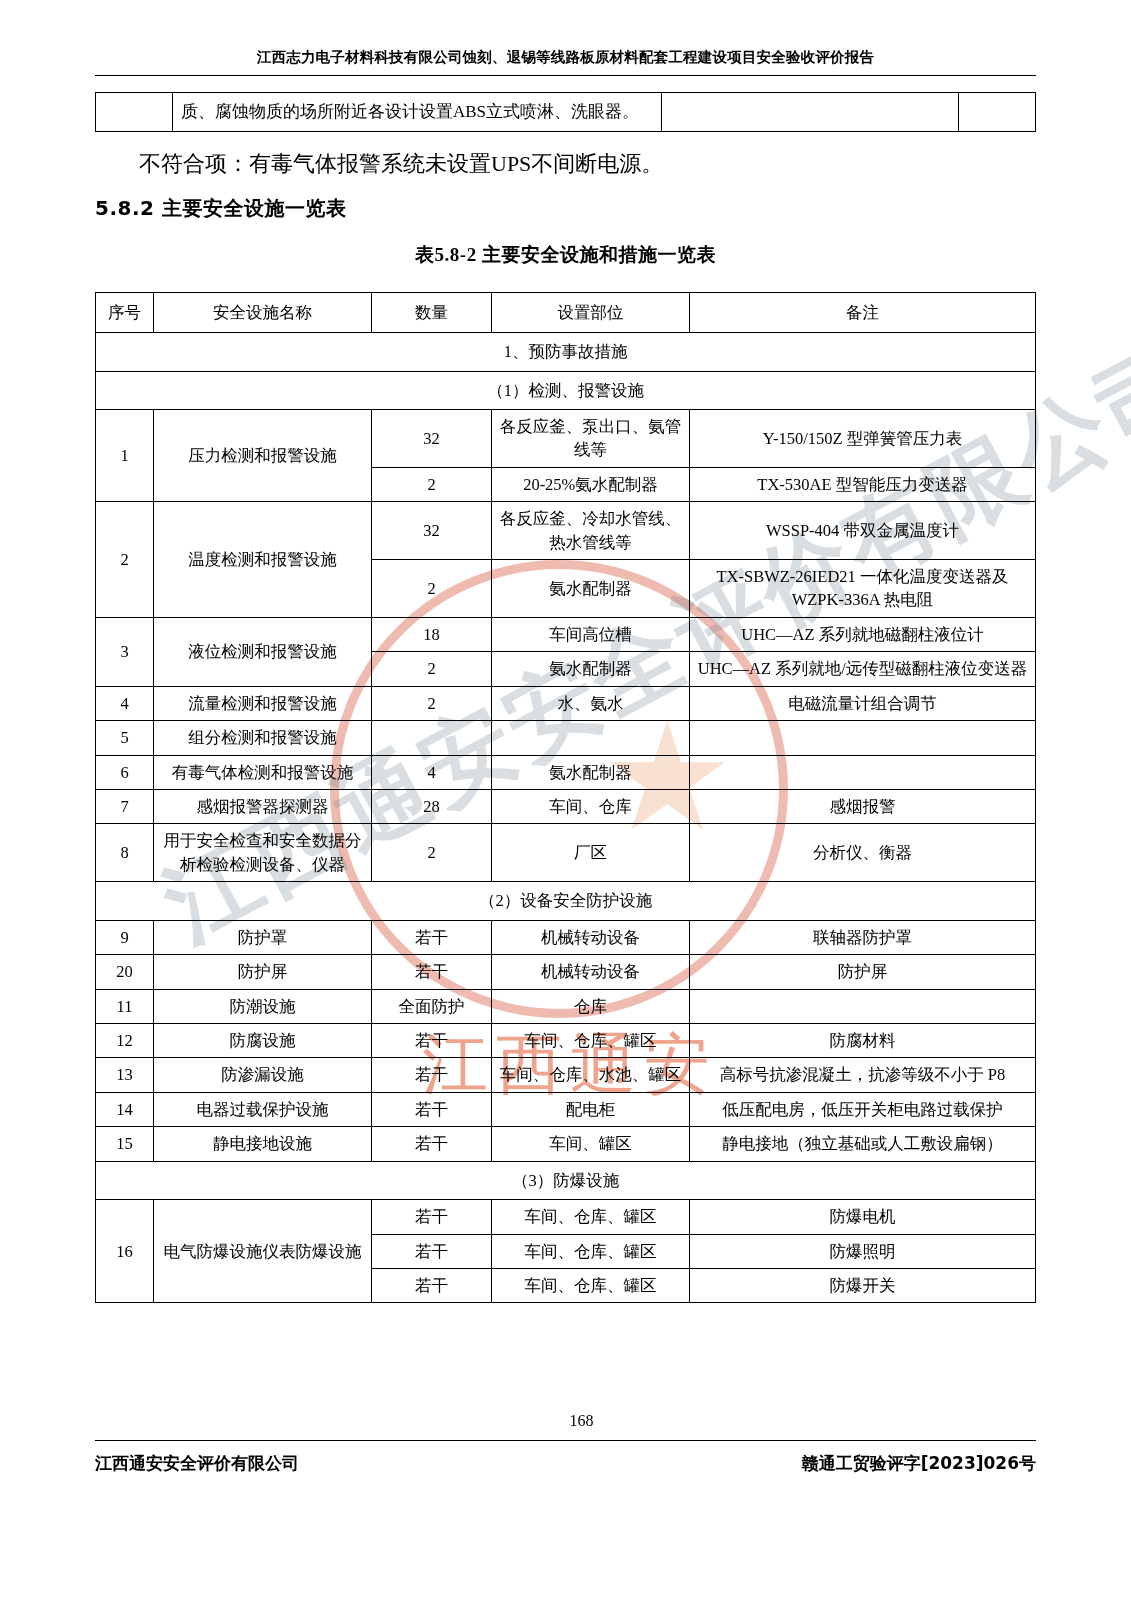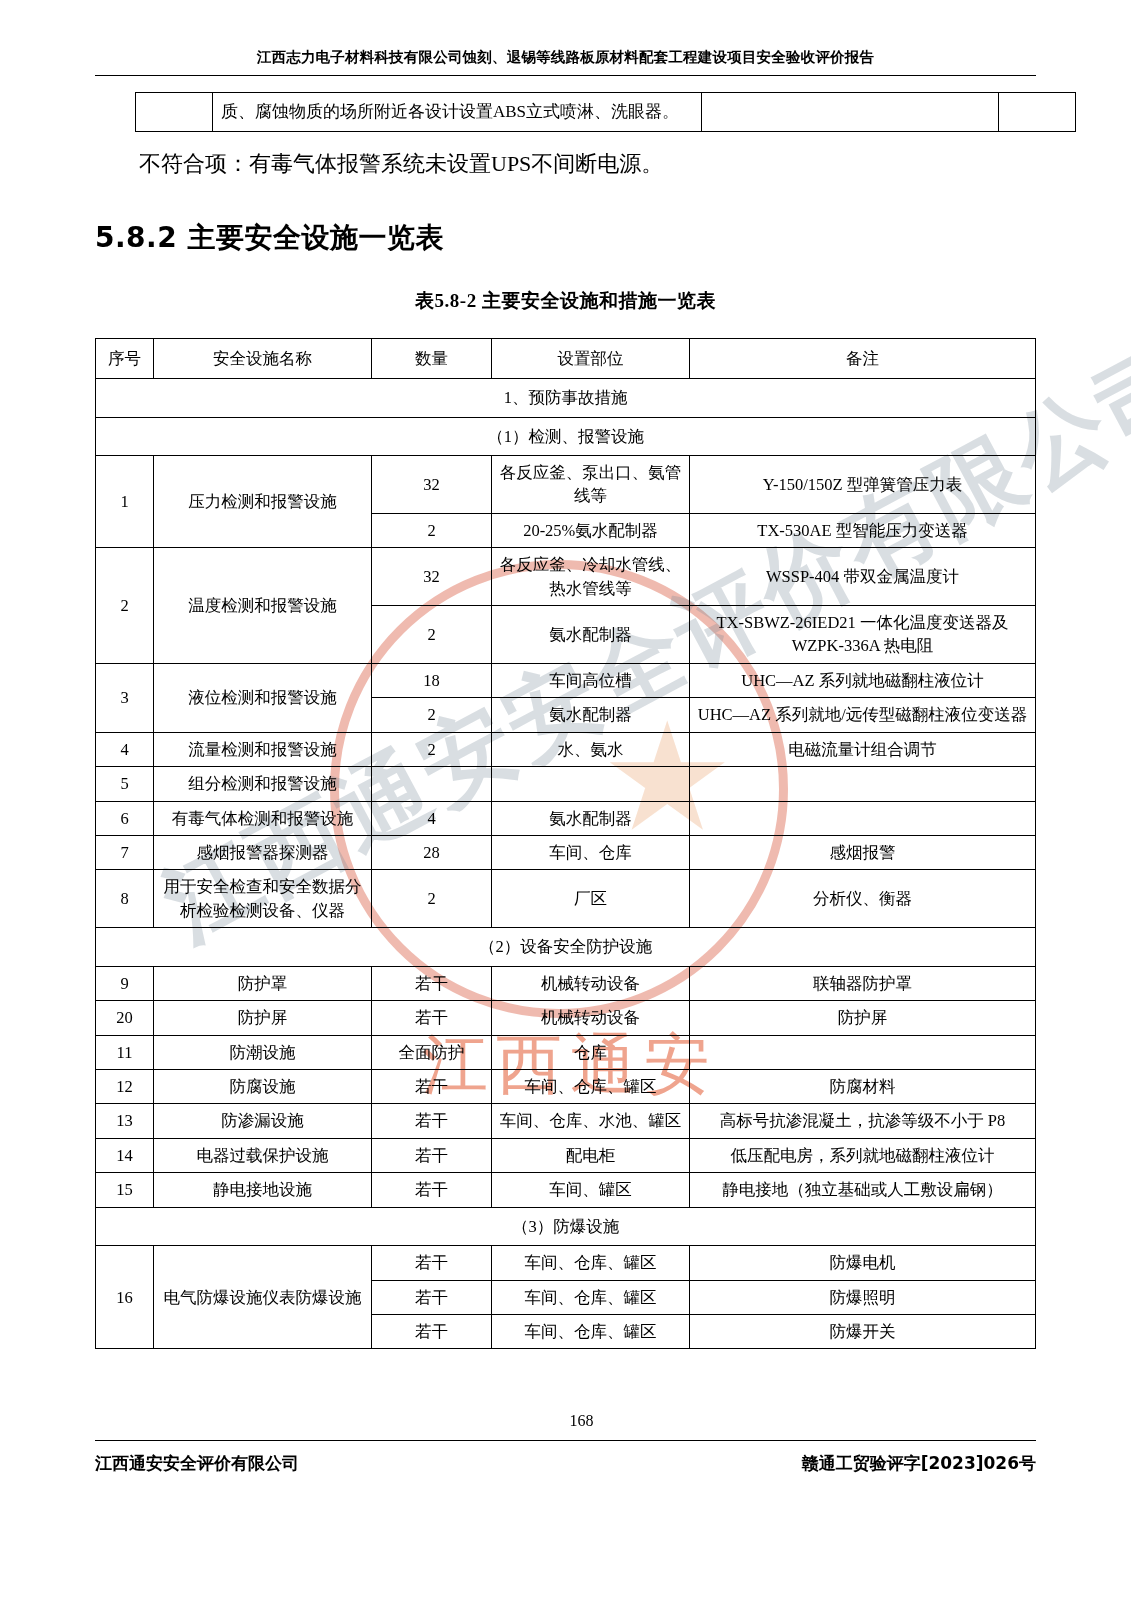--- a/index.html
+++ b/index.html
@@ -32,21 +32,20 @@
     border-bottom:1.5px solid #000;
     width:100%;
   }
 
   
   .top-table {
     margin-top:16px;
     width:100%;
     border-collapse:collapse;
     table-layout:fixed;
-    margin-left:40px;
   }
   .top-table td {
     border:1px solid #000;
     padding:6px 8px;
     font-size:17px;
     line-height:1.5;
     vertical-align:top;
   }
   .c-first { width:60px; }
   .c-mid   { width:280px; }
@@ -55,30 +54,30 @@
   
   .para {
     margin-top:14px;
     font-size:22px;
     text-indent:44px;
     line-height:1.6;
   }
 
   
   .h3 {
-    margin-top:38px;
-    font-family:"DejaVu Sans", sans-serif;
-    font-weight:bold;
-    font-size:28px;
+    margin-top:14px;
+    font-family:"DejaVu Sans", sans-serif;
+    font-weight:bold;
+    font-size:20px;
     letter-spacing:0.5px;
   }
 
   
   .tbl-cap {
-    margin-top:31px;
+    margin-top:20px;
     text-align:center;
     font-weight:bold;
     font-size:19px;
     letter-spacing:0.5px;
   }
 
   
   .main-table {
     margin:24px auto 0 auto;
     width:100%;
@@ -341,21 +340,21 @@
           <td>防渗漏设施</td>
           <td>若干</td>
           <td>车间、仓库、水池、罐区</td>
           <td>高标号抗渗混凝土，抗渗等级不小于 P8</td>
         </tr>
         <tr>
           <td>14</td>
           <td>电器过载保护设施</td>
           <td>若干</td>
           <td>配电柜</td>
-          <td>低压配电房，系列就地磁翻柱液位计</td>
+          <td>低压配电房，低压开关柜电路过载保护</td>
         </tr>
         <tr>
           <td>15</td>
           <td>静电接地设施</td>
           <td>若干</td>
           <td>车间、罐区</td>
           <td>静电接地（独立基础或人工敷设扁钢）</td>
         </tr>
         <tr class="sec-row">
           <td colspan="5">（3）防爆设施</td>

